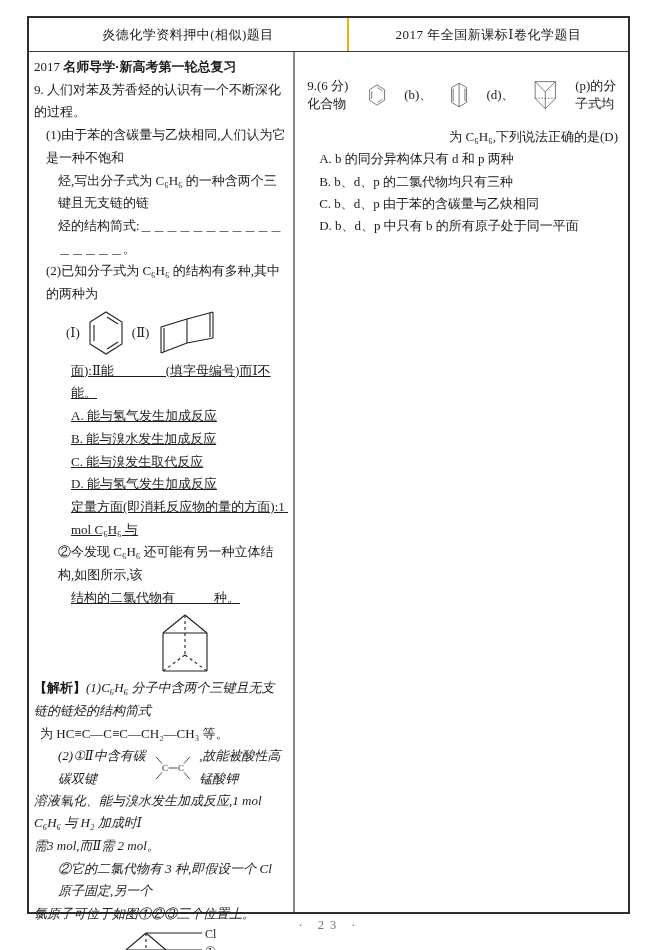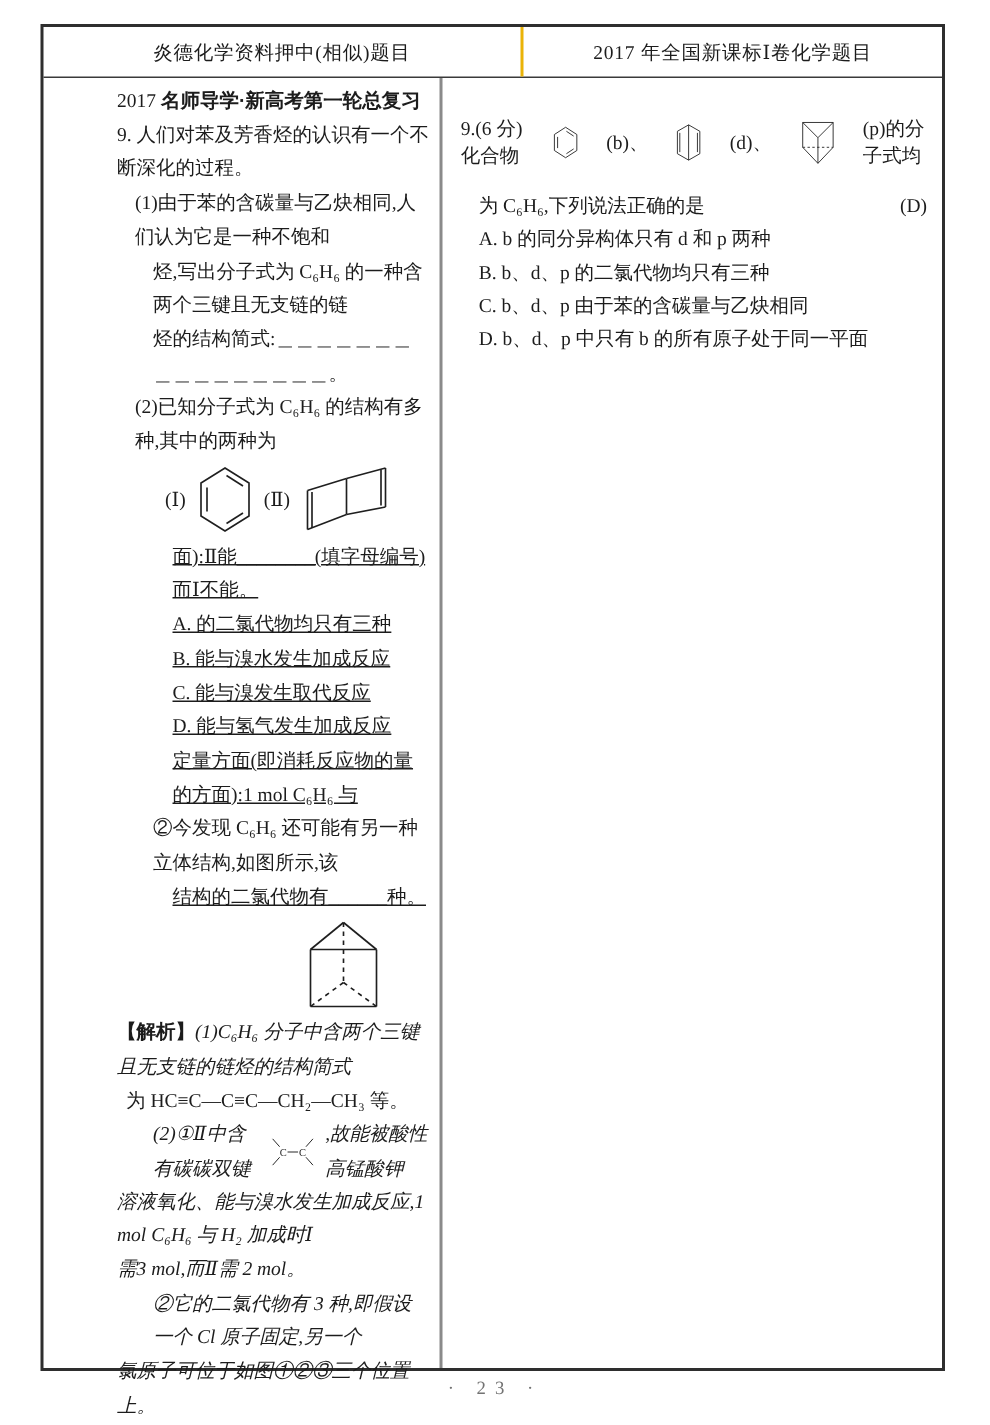--- a/index.html
+++ b/index.html
@@ -9,42 +9,42 @@
     color:#1c1c1c;overflow:hidden;
   }
   .tbl{
     position:absolute;left:27px;top:16px;width:603px;height:898px;
     border:2px solid #2e2e2e;display:flex;flex-direction:column;box-sizing:border-box;
   }
   .thead{display:flex;flex:0 0 33px;border-bottom:1.5px solid #3a3a3a;}
   .th{display:flex;align-items:center;justify-content:center;font-size:13px;letter-spacing:.5px;}
   .th-left{width:318px;box-sizing:border-box;}
   .th-right{flex:1;border-left:2px solid #eab308;box-sizing:border-box;}
-  .tbody{display:flex;flex:1;min-height:0;padding-left:44px;}
+  .tbody{display:flex;flex:1;min-height:0;}
   .col{box-sizing:border-box;}
   .col-left{width:318px;padding:4px 6px 0 5px;}
   .col-right{flex:1;border-left:2px solid #8a8a8a;padding:12px 10px 0 12px;}
   .line{font-size:13px;line-height:22.7px;white-space:pre-wrap;}
   .col-right .line{line-height:22.3px;}
   .i1{margin-left:12px;}
   .i2{margin-left:24px;}
   .i3{margin-left:37px;text-decoration:underline;}
   .ianl{margin-left:24px;}
   .ian2{margin-left:6px;}
   .subtitle .bold-sans{font-family:"Liberation Sans","DejaVu Sans",sans-serif;font-weight:bold;font-size:13px;}
   .blabel{font-weight:bold;}
   .kai{font-style:italic;}
   .figrow{display:flex;align-items:center;gap:6px;margin:3px 0 3px 32px;height:48px;}
   .figlabel{font-size:13px;}
   .fig-prism1{margin:2px 0 2px 120px;}
   .fig-prism2{margin:2px 0 2px 82px;}
   .ccrow{display:flex;align-items:center;margin-left:24px;height:44px;}
   .ccrow .ccsvg{margin:0 4px;}
   .qline1{display:flex;align-items:center;gap:18px;height:62px;font-size:13px;white-space:pre-wrap;}
-  .ansrow{display:flex;justify-content:space-between;}
+  .ansrow{display:flex;justify-content:flex-end;}
   svg{display:block;}
   svg line,svg path,svg polygon,svg polyline{stroke:#1f1f1f;stroke-width:1.1;fill:none;}
   svg text{fill:#1f1f1f;font-family:"Liberation Serif","DejaVu Serif",serif;font-size:12px;}
   .pageno{position:absolute;left:0;top:918px;width:100%;text-align:center;font-size:12.5px;letter-spacing:6px;color:#737373;}
 </style>
 </head>
 <body>
 
 <div class="sheet">
   <div class="tbl">
@@ -81,21 +81,21 @@
             <line x1="9" y1="19" x2="9" y2="43"></line>
             <line x1="6" y1="44" x2="32" y2="34"></line>
             <line x1="32" y1="10" x2="58" y2="3"></line>
             <line x1="58" y1="3" x2="58" y2="29"></line>
             <line x1="55" y1="4" x2="55" y2="28"></line>
             <line x1="58" y1="29" x2="32" y2="34"></line>
           </svg>
         </div>
 
         <div class="line i3">面):Ⅱ能________(填字母编号)而Ⅰ不能。</div>
-        <div class="line i3">A. 的二氯代物均只有三种</div>
+        <div class="line i3">A. 能与氢气发生加成反应</div>
         <div class="line i3">B. 能与溴水发生加成反应</div>
         <div class="line i3">C. 能与溴发生取代反应</div>
         <div class="line i3">D. 能与氢气发生加成反应</div>
         <div class="line i3">定量方面(即消耗反应物的量的方面):1 mol C₆H₆ 与</div>
         <div class="line i2">②今发现 C₆H₆ 还可能有另一种立体结构,如图所示,该</div>
         <div class="line i3">结构的二氯代物有______种。</div>
 
         <div class="fig-prism1">
           <svg width="64" height="64" viewBox="0 0 64 64">
             <line x1="31" y1="4" x2="9" y2="22"></line>

